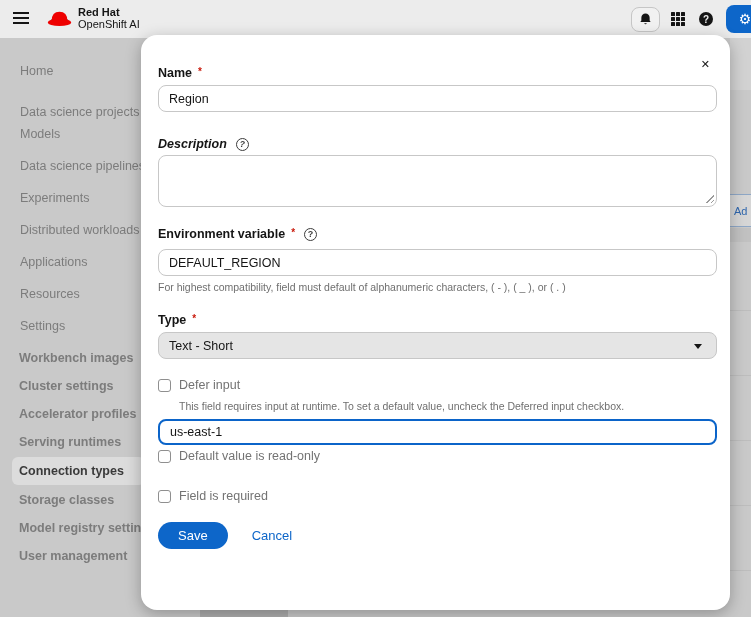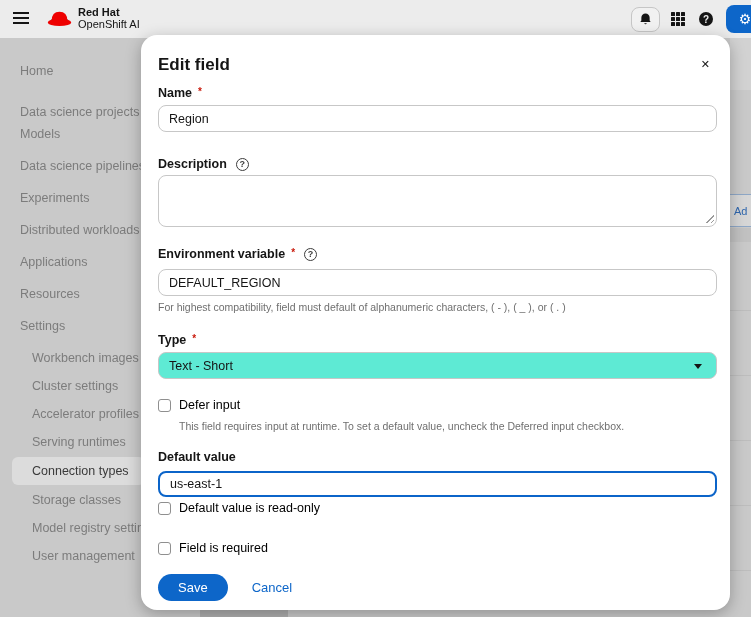--- a/index.html
+++ b/index.html
@@ -21,21 +21,21 @@
                gap:1px; margin-right:14px; }
   .grid-icon i { background:#151515; border-radius:0.5px; }
   .help-circle { width:14px; height:14px; border-radius:50%; background:#151515; color:#ececec;
                  font-size:10px; font-weight:700; display:flex; align-items:center; justify-content:center;
                  margin-right:13px; }
   .gear-btn { width:38px; height:28px; background:#0d66c9; border-radius:8px; margin-right:-13px;
               display:flex; align-items:center; justify-content:center; color:#fff; font-size:14px; }
 
   
   .nav-item, .nav-sub { position:absolute; left:20px; font-size:12.5px; color:#7c7c7c; cursor:pointer; z-index:0; white-space:nowrap; }
-  .nav-sub { left:32px; }
+  .nav-sub { left:19px;font-weight:bold; }
   .nav-pill { position:absolute; left:12px; top:457px; width:133px; height:28px; background:#dcdcdc; border-radius:6px; z-index:0; }
   .nav-sub.selected { color:#3a3a3a; }
 
   
   .bg-strip { position:absolute; right:0; top:38px; width:21px; height:579px; z-index:0; }
   .bg-band-top { position:absolute; top:0; left:0; right:0; height:52px; background:#d2d2d2; }
   .bg-toolbar { position:absolute; top:156px; left:0; right:0; height:33px; background:#d6d6d6;
                 border-top:1px solid #8ea7c6; border-bottom:1px solid #8ea7c6;
                 display:flex; align-items:center; }
   .bg-toolbar span { color:#2f66ad; font-size:11px; padding-left:4px; }
@@ -57,36 +57,36 @@
            margin-left:3px; cursor:pointer; }
   .pf-input { width:100%; height:27px; border:1px solid #c7c7c7; border-radius:8px; padding:0 10px;
               font-size:12.5px; font-family:inherit; color:#151515; background:#fff; outline:none; }
   .pf-input.focused { border:2px solid #0b64c9; height:26px; }
   .ta-wrap { position:relative; }
   .pf-textarea { width:100%; height:52px; border:1px solid #c7c7c7; border-radius:8px; padding:6px 10px;
                  font-size:12.5px; font-family:inherit; resize:none; outline:none; display:block; }
   .grip { position:absolute; right:3px; bottom:4px; width:9px; height:9px; pointer-events:none;
           background:linear-gradient(135deg, transparent 0 55%, #9a9a9a 55% 63%, transparent 63% 78%, #9a9a9a 78% 86%, transparent 86%); }
   .pf-select { position:relative; width:100%; height:27px; border:1px solid #c7c7c7; border-radius:8px;
-               font-size:12.5px; display:flex; align-items:center; padding:0 10px; cursor:pointer; background:#5eead4; }
+               font-size:12.5px; display:flex; align-items:center; padding:0 10px; cursor:pointer; background:#e5e5e5; }
   .caret { position:absolute; right:14px; top:11px; width:0; height:0;
            border-left:4.5px solid transparent; border-right:4.5px solid transparent; border-top:5px solid #151515; }
   .helper { font-size:10.5px; color:#6f6f6f; }
   .chk-row { display:flex; align-items:center; gap:8px; cursor:pointer; }
   .chk-box { width:13px; height:13px; border:1px solid #8f8f8f; border-radius:3px; background:#fff; flex:0 0 auto; }
-  .chk-label { font-size:12.5px; color:#000000; }
+  .chk-label { font-size:12.5px; color:#737373; }
   .modal-footer { display:flex; align-items:center; gap:24px; }
   .btn-save { background:#0d66c9; color:#fff; border:none; border-radius:20px; height:27px; padding:0 20px;
               font-size:13px; font-family:inherit; cursor:pointer; }
   .btn-cancel { color:#0d66c9; font-size:13px; background:none; border:none; font-family:inherit; cursor:pointer; }
 
   
   .mt-title-name { margin-top:11px; }
   .g-name-input  { margin-top:5px; }
-  .g-desc-label  { margin-top:25px; }
+  .g-desc-label  { margin-top:25px;font-style:italic; }
   .g-desc-ta     { margin-top:4px; }
   .g-env-label   { margin-top:20px; }
   .g-env-input   { margin-top:8px; }
   .g-env-help    { margin-top:5px; }
   .g-type-label  { margin-top:20px; }
   .g-type-sel    { margin-top:5px; }
   .g-defer       { margin-top:19px; }
   .g-defer-help  { margin-top:8px; margin-left:21px; }
   .g-def-label   { margin-top:18px; }
   .g-def-input   { margin-top:7px; }
@@ -170,21 +170,20 @@
     <div class="bg-table-head"></div>
     <div class="bg-row-line" style="top:272px"></div>
     <div class="bg-row-line" style="top:337px"></div>
     <div class="bg-row-line" style="top:402px"></div>
     <div class="bg-row-line" style="top:467px"></div>
     <div class="bg-row-line" style="top:532px"></div>
   </div>
   <div class="bg-bottom-el"></div>
 
   <div class="modal">
-    <div class="modal-title">Edit field</div>
     <div class="close-x">✕</div>
 
     <div class="form-label mt-title-name">
       <span>Name</span>
       <span class="req">*</span>
     </div>
     <input class="pf-input g-name-input" type="text" value="Region" style="">
 
     <div class="form-label g-desc-label">
       <span>Description</span>
@@ -211,23 +210,20 @@
       <span>Text - Short</span>
       <span class="caret"></span>
     </div>
 
     <div class="chk-row g-defer">
       <span class="chk-box"></span>
       <span class="chk-label">Defer input</span>
     </div>
     <div class="helper g-defer-help">This field requires input at runtime. To set a default value, uncheck the Deferred input checkbox.</div>
 
-    <div class="form-label g-def-label">
-      <span>Default value</span>
-    </div>
     <input class="pf-input focused g-def-input" type="text" value="us-east-1" style="">
 
     <div class="chk-row g-readonly">
       <span class="chk-box"></span>
       <span class="chk-label">Default value is read-only</span>
     </div>
 
     <div class="chk-row g-required">
       <span class="chk-box"></span>
       <span class="chk-label">Field is required</span>

